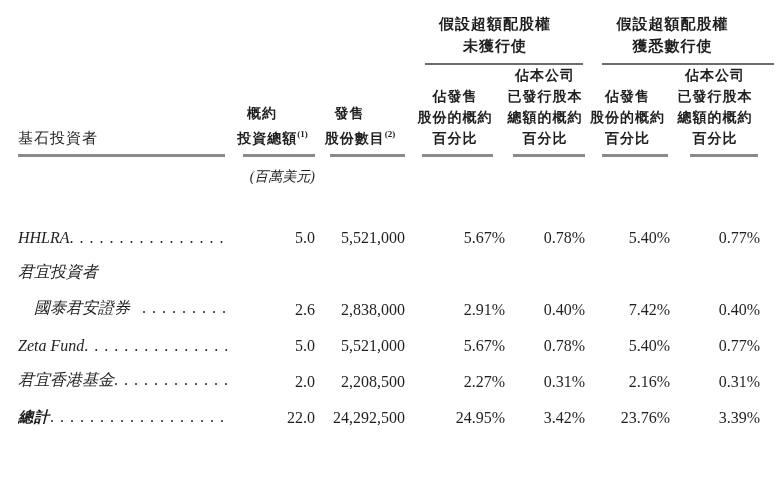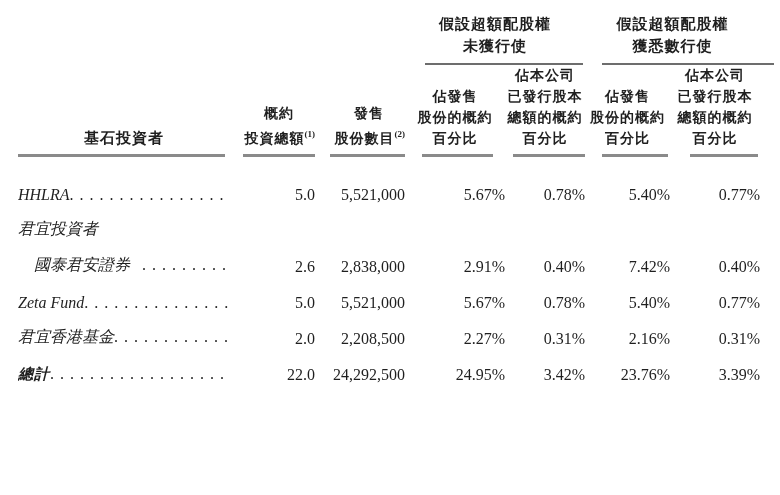--- a/index.html
+++ b/index.html
@@ -36,22 +36,22 @@
 
   
   tr.colhead-row td { height: 76px; }
   .ch { text-align: center; }
   .ch .hl {
     font-size: 14px; font-weight: bold; line-height: 21px;
     white-space: nowrap; letter-spacing: 1px;
   }
   .ch sup { font-size: 9px; letter-spacing: 0; }
   .name-head { text-align: left; }
-  .name-head .hl { font-size: 15px; font-weight: bold; letter-spacing: 1px; line-height: 21px; text-align: center; }
-  .c2 .hl, .c3 .hl { text-align: right; }
+  .name-head .hl { font-size: 15px; font-weight: normal; letter-spacing: 1px; line-height: 21px; }
+  .c2 .hl, .c3 .hl { text-align: center; }
   .c2 .l1, .c3 .l1 { margin-right: 21px; }
   .rule-name { width: 207px; margin-top: 5px; }
   .rule-c2 { width: 72px; margin: 5px 0 0 auto; }
   .rule-c3 { width: 75px; margin: 5px 0 0 auto; }
   .rule-c4 { width: 71px; margin: 5px 12px 0 auto; }
   .rule-c5 { width: 72px; margin: 5px 0 0 auto; }
   .rule-c6 { width: 66px; margin: 5px 2px 0 auto; }
   .rule-c7 { width: 68px; margin: 5px 2px 0 auto; }
 
   
@@ -152,20 +152,25 @@
           <div class="rule rule-c6"></div>
         </td>
         <td class="ch">
           <div class="hl">佔本公司</div>
           <div class="hl">已發行股本</div>
           <div class="hl">總額的概約</div>
           <div class="hl">百分比</div>
           <div class="rule rule-c7"></div>
         </td>
       </tr>
+      <tr class="unit-row">
+        <td></td>
+        <td class="unit">(百萬美元)</td>
+        <td colspan="5"></td>
+      </tr>
     </thead>
     <tbody>
       <tr class="first">
         <td>
             <div class="namecell">
               <span class="nm">HHLRA</span>
               <span class="dots"></span>
             </div>
           </td>
         <td class="num">5.0</td>

